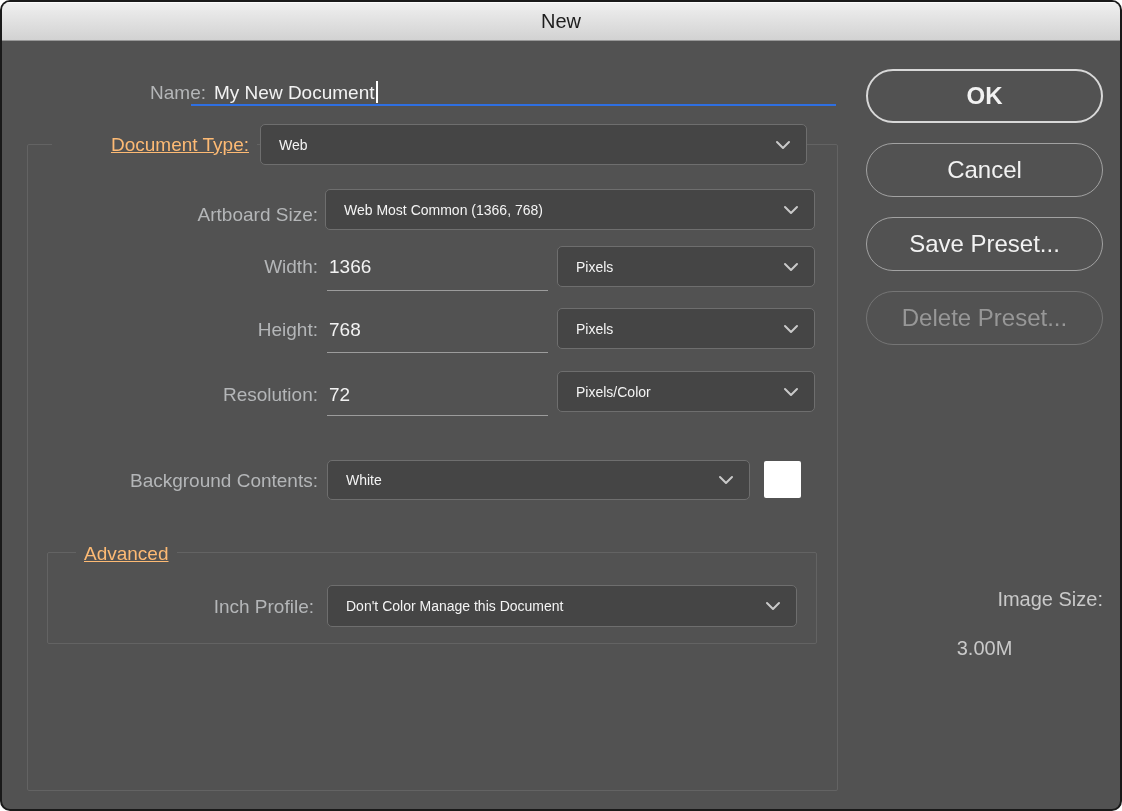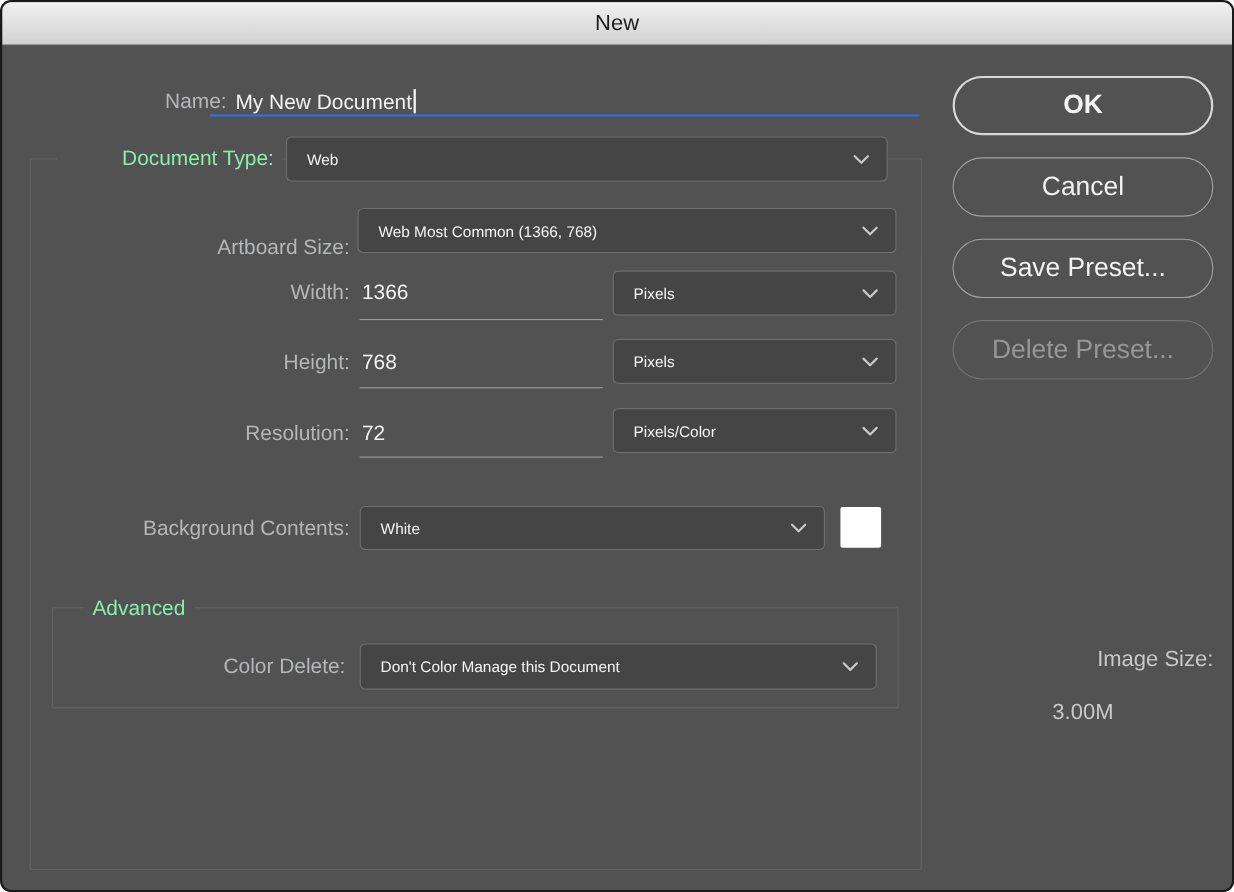--- a/index.html
+++ b/index.html
@@ -40,21 +40,21 @@
     display:flex; align-items:center; justify-content:space-between;
     padding:0 15px 0 18px;
     cursor:default;
   }
   .select .txt { font-size:14px; color:#f4f4f4; white-space:nowrap; }
   .select svg { flex:0 0 auto; margin-left:10px; }
 
   .groupbox { position:absolute; border:1px solid #636363; border-radius:2px; }
   .legend {
     position:absolute; background:#525252; padding:0 8px;
-    font-size:19px; line-height:24px; color:#86efac; white-space:nowrap;
+    font-size:19px; line-height:24px; color:#fdba74; white-space:nowrap;text-decoration:underline;
   }
   .legend.right-align { text-align:right; }
 
   .btn {
     position:absolute; left:864px; width:237px; height:54px;
     border-radius:27px; background:transparent;
     border:1px solid #a2a2a2; color:#f2f2f2;
     font-size:24px; font-weight:500;
     font-family:"Liberation Sans", sans-serif;
     cursor:default;
@@ -71,21 +71,21 @@
   
   .name-label      { left:60px;  width:144px; top:79px; }
   .name-value      { left:212px; top:79px; }
   .name-underline  { left:189px; top:102px; width:645px; }
 
   .group-main      { left:25px;  top:142px; width:811px; height:647px; }
 
   .doctype-label   { left:50px;  width:205px; top:131px; }
   .doctype-select  { left:258px; top:122px; width:547px; height:41px; }
 
-  .artboard-label  { left:60px;  width:256px; top:212px; }
+  .artboard-label  { left:60px;  width:256px; top:201px; }
   .artboard-select { left:323px; top:187px; width:490px; height:41px; }
 
   .width-label     { left:60px;  width:256px; top:253px; }
   .width-value     { left:327px; top:253px; }
   .width-underline { left:325px; top:288px; width:221px; }
   .width-select    { left:555px; top:244px; width:258px; height:41px; }
 
   .height-label    { left:60px;  width:256px; top:316px; }
   .height-value    { left:327px; top:316px; }
   .height-underline{ left:325px; top:350px; width:221px; }
@@ -178,21 +178,21 @@
   <div class="lbl bg-label">Background Contents:</div>
   <div class="select bg-select">
     <span class="txt">White</span>
     <svg width="16" height="10" viewBox="0 0 16 10">
         <polyline points="2,2 8,8 14,2" fill="none" stroke="#c9c9c9" stroke-width="2" stroke-linecap="round" stroke-linejoin="round"></polyline>
       </svg>
   </div>
   <div class="swatch" style="background: rgb(255, 255, 255);"></div>
 
   <div class="legend advanced-legend">Advanced</div>
-  <div class="lbl cp-label">Color Delete:</div>
+  <div class="lbl cp-label">Inch Profile:</div>
   <div class="select cp-select">
     <span class="txt">Don't Color Manage this Document</span>
     <svg width="16" height="10" viewBox="0 0 16 10">
         <polyline points="2,2 8,8 14,2" fill="none" stroke="#c9c9c9" stroke-width="2" stroke-linecap="round" stroke-linejoin="round"></polyline>
       </svg>
   </div>
 
   <button class="btn primary ok-btn">OK</button>
   <button class="btn cancel-btn">Cancel</button>
   <button class="btn save-btn">Save Preset...</button>

